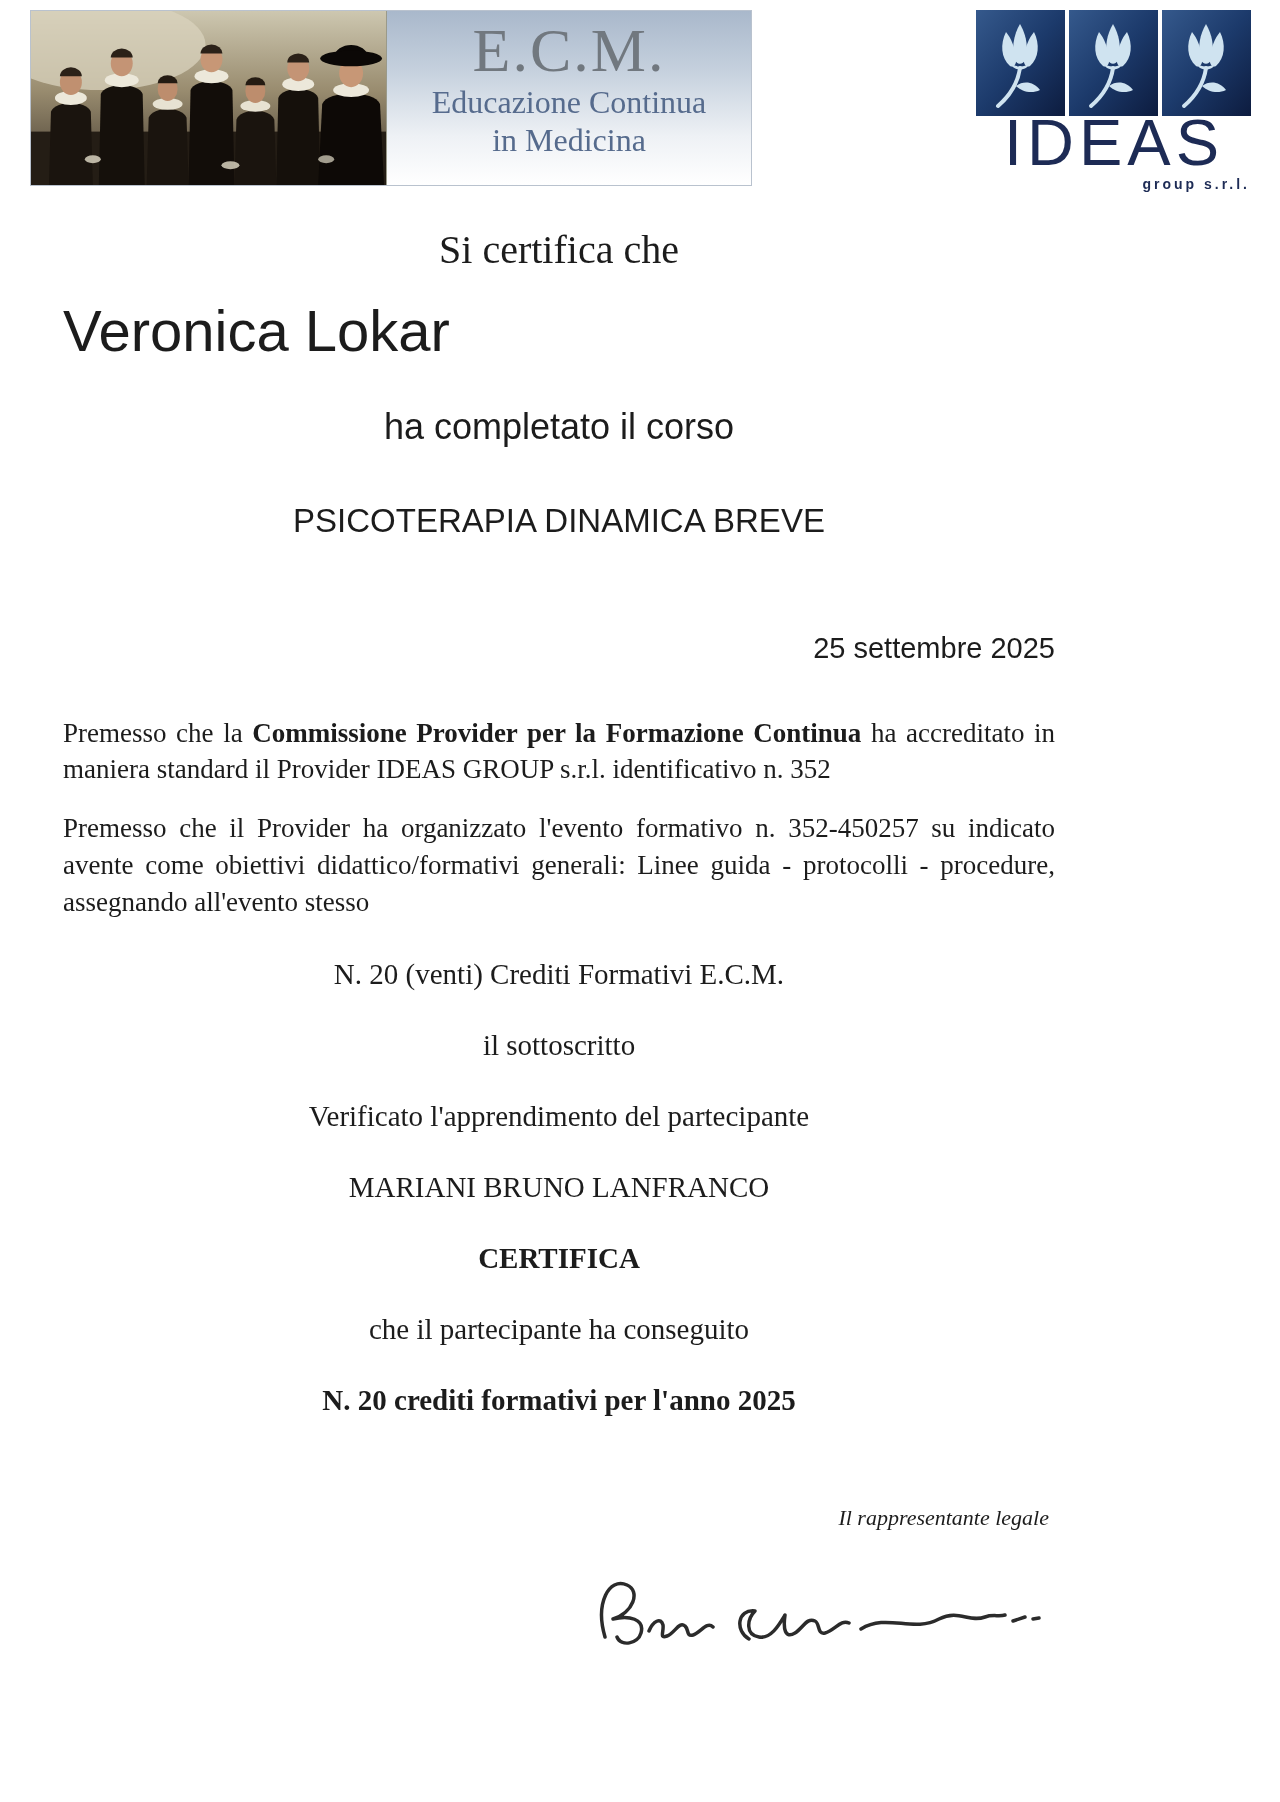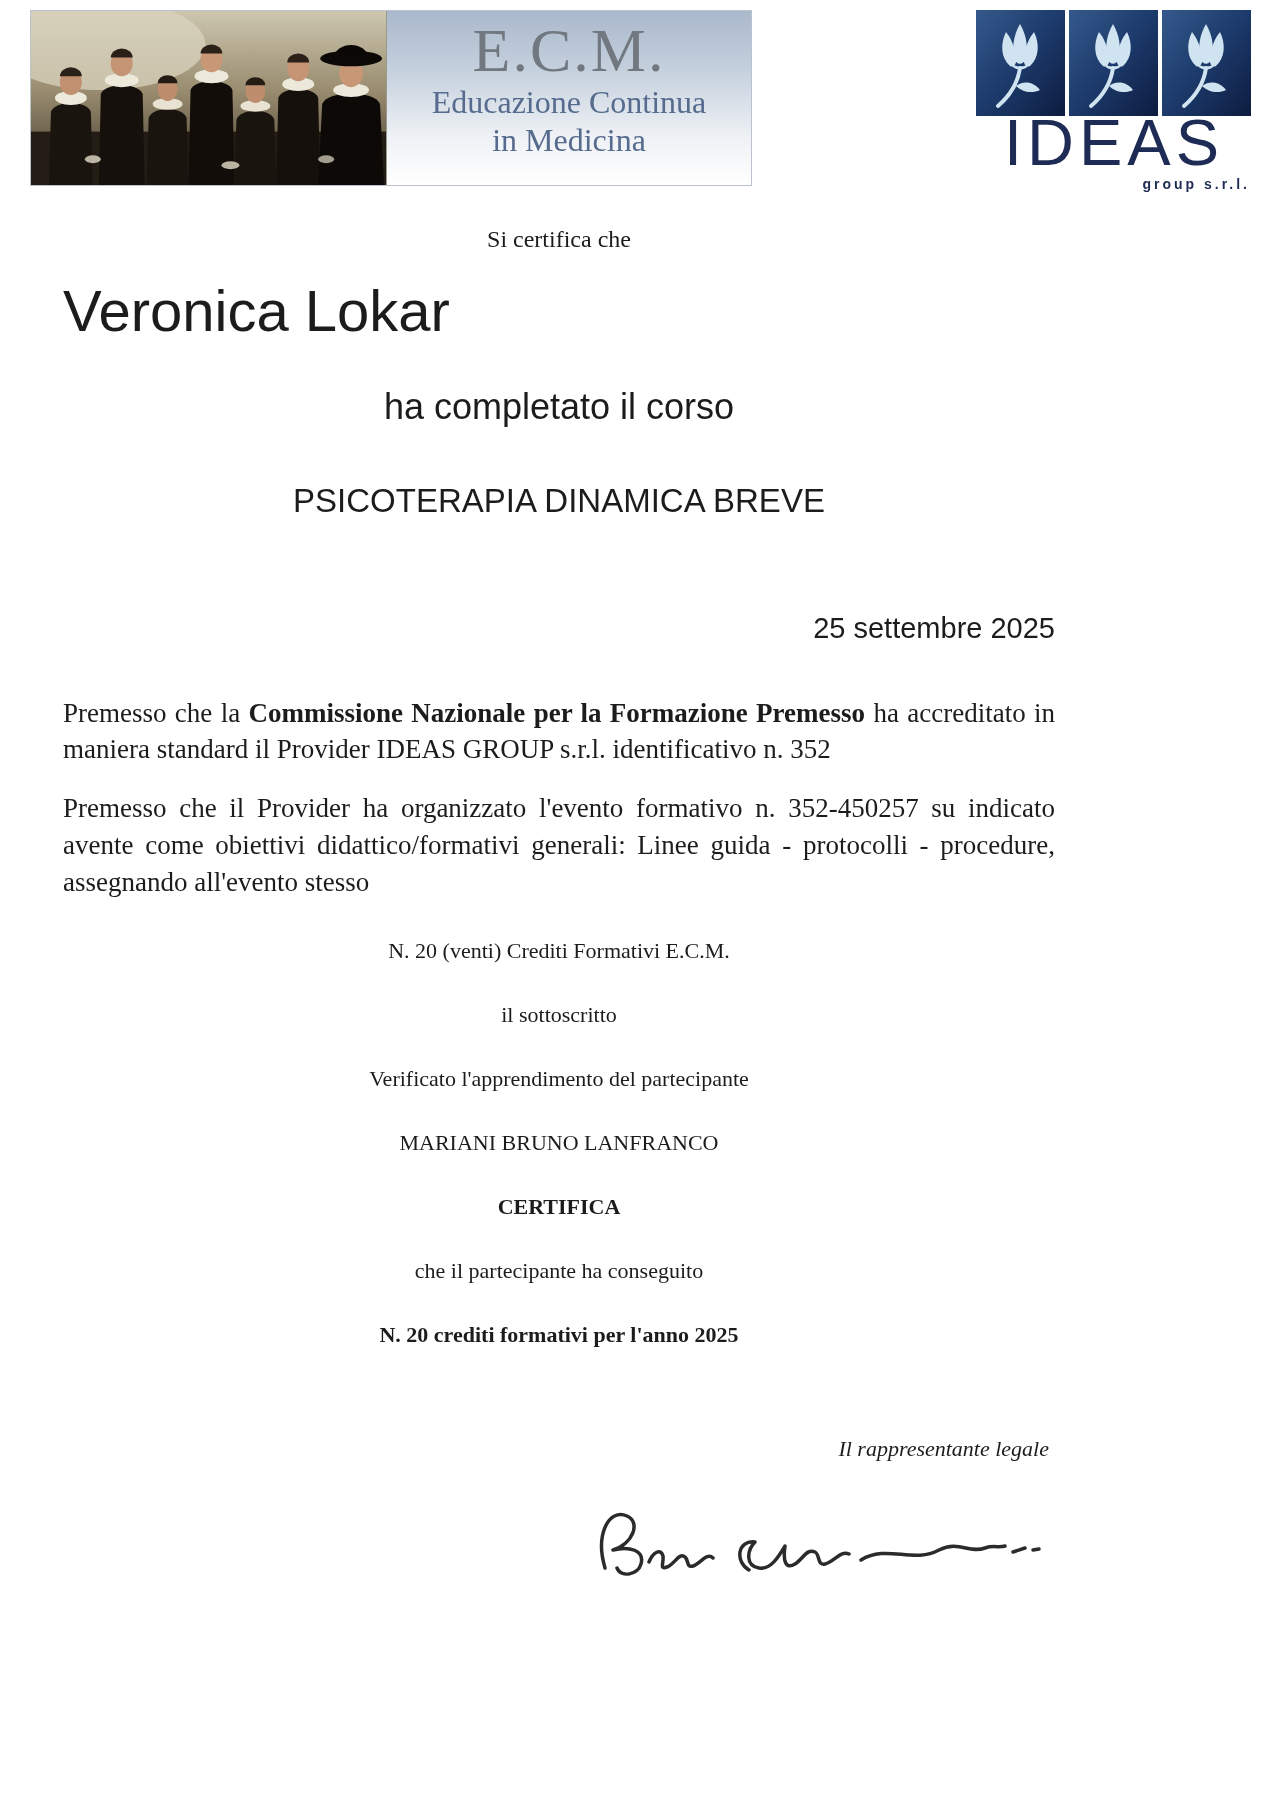--- a/index.html
+++ b/index.html
@@ -67,35 +67,35 @@
     font-weight: 700;
     color: #1d2b55;
     letter-spacing: 3px;
     text-align: right;
     margin-top: 2px;
     padding-right: 2px;
   }
 
   
   .content { margin-left: 63px; width: 992px; }
-  .intro     { margin-top: 34px; text-align: center; font-size: 24px; }
+  .intro     { margin-top: 34px; text-align: center; font-size: 40px; }
   .name      { margin-top: 24px; text-align: left;
                font-family: "Liberation Sans", sans-serif;
                font-size: 58px; font-weight: 400; }
   .completed { margin-top: 42px; text-align: center;
                font-family: "Liberation Sans", sans-serif; font-size: 36px; }
   .course    { margin-top: 54px; text-align: center;
                font-family: "Liberation Sans", sans-serif; font-size: 33px; }
   .date      { margin-top: 92px; text-align: right;
                font-family: "Liberation Sans", sans-serif; font-size: 29px; }
 
   .para { margin-top: 50px; font-size: 27px; line-height: 1.36; text-align: justify; }
   .para + .para { margin-top: 22px; }
 
-  .cline { margin-top: 38px; text-align: center; font-size: 22px; }
+  .cline { margin-top: 38px; text-align: center; font-size: 29px; }
   .bold  { font-weight: 700; }
 
   .legal {
     margin-top: 88px;
     text-align: right;
     font-style: italic;
     font-size: 22px;
     padding-right: 6px;
   }
   .signature {
@@ -244,21 +244,21 @@
     </div>
   </header>
 
   <main class="content">
     <p class="intro">Si certifica che</p>
     <h1 class="name">Veronica Lokar</h1>
     <p class="completed">ha completato il corso</p>
     <p class="course">PSICOTERAPIA DINAMICA BREVE</p>
     <p class="date">25 settembre 2025</p>
 
-    <p class="para"><span>Premesso che la </span><b>Commissione Nazionale per la Formazione Premesso</b><span> ha accreditato in maniera standard il Provider IDEAS GROUP s.r.l. identificativo n. 352</span></p>
+    <p class="para"><span>Premesso che la </span><b>Commissione Provider per la Formazione Continua</b><span> ha accreditato in maniera standard il Provider IDEAS GROUP s.r.l. identificativo n. 352</span></p>
 
     <p class="para">Premesso che il Provider ha organizzato l'evento formativo n. 352-450257 su indicato avente come obiettivi didattico/formativi generali: Linee guida - protocolli - procedure, assegnando all'evento stesso</p>
 
     <p class="cline">N. 20 (venti) Crediti Formativi E.C.M.</p>
     <p class="cline">il sottoscritto</p>
     <p class="cline">Verificato l'apprendimento del partecipante</p>
     <p class="cline">MARIANI BRUNO LANFRANCO</p>
     <p class="cline bold">CERTIFICA</p>
     <p class="cline">che il partecipante ha conseguito</p>
     <p class="cline bold">N. 20 crediti formativi per l'anno 2025</p>

